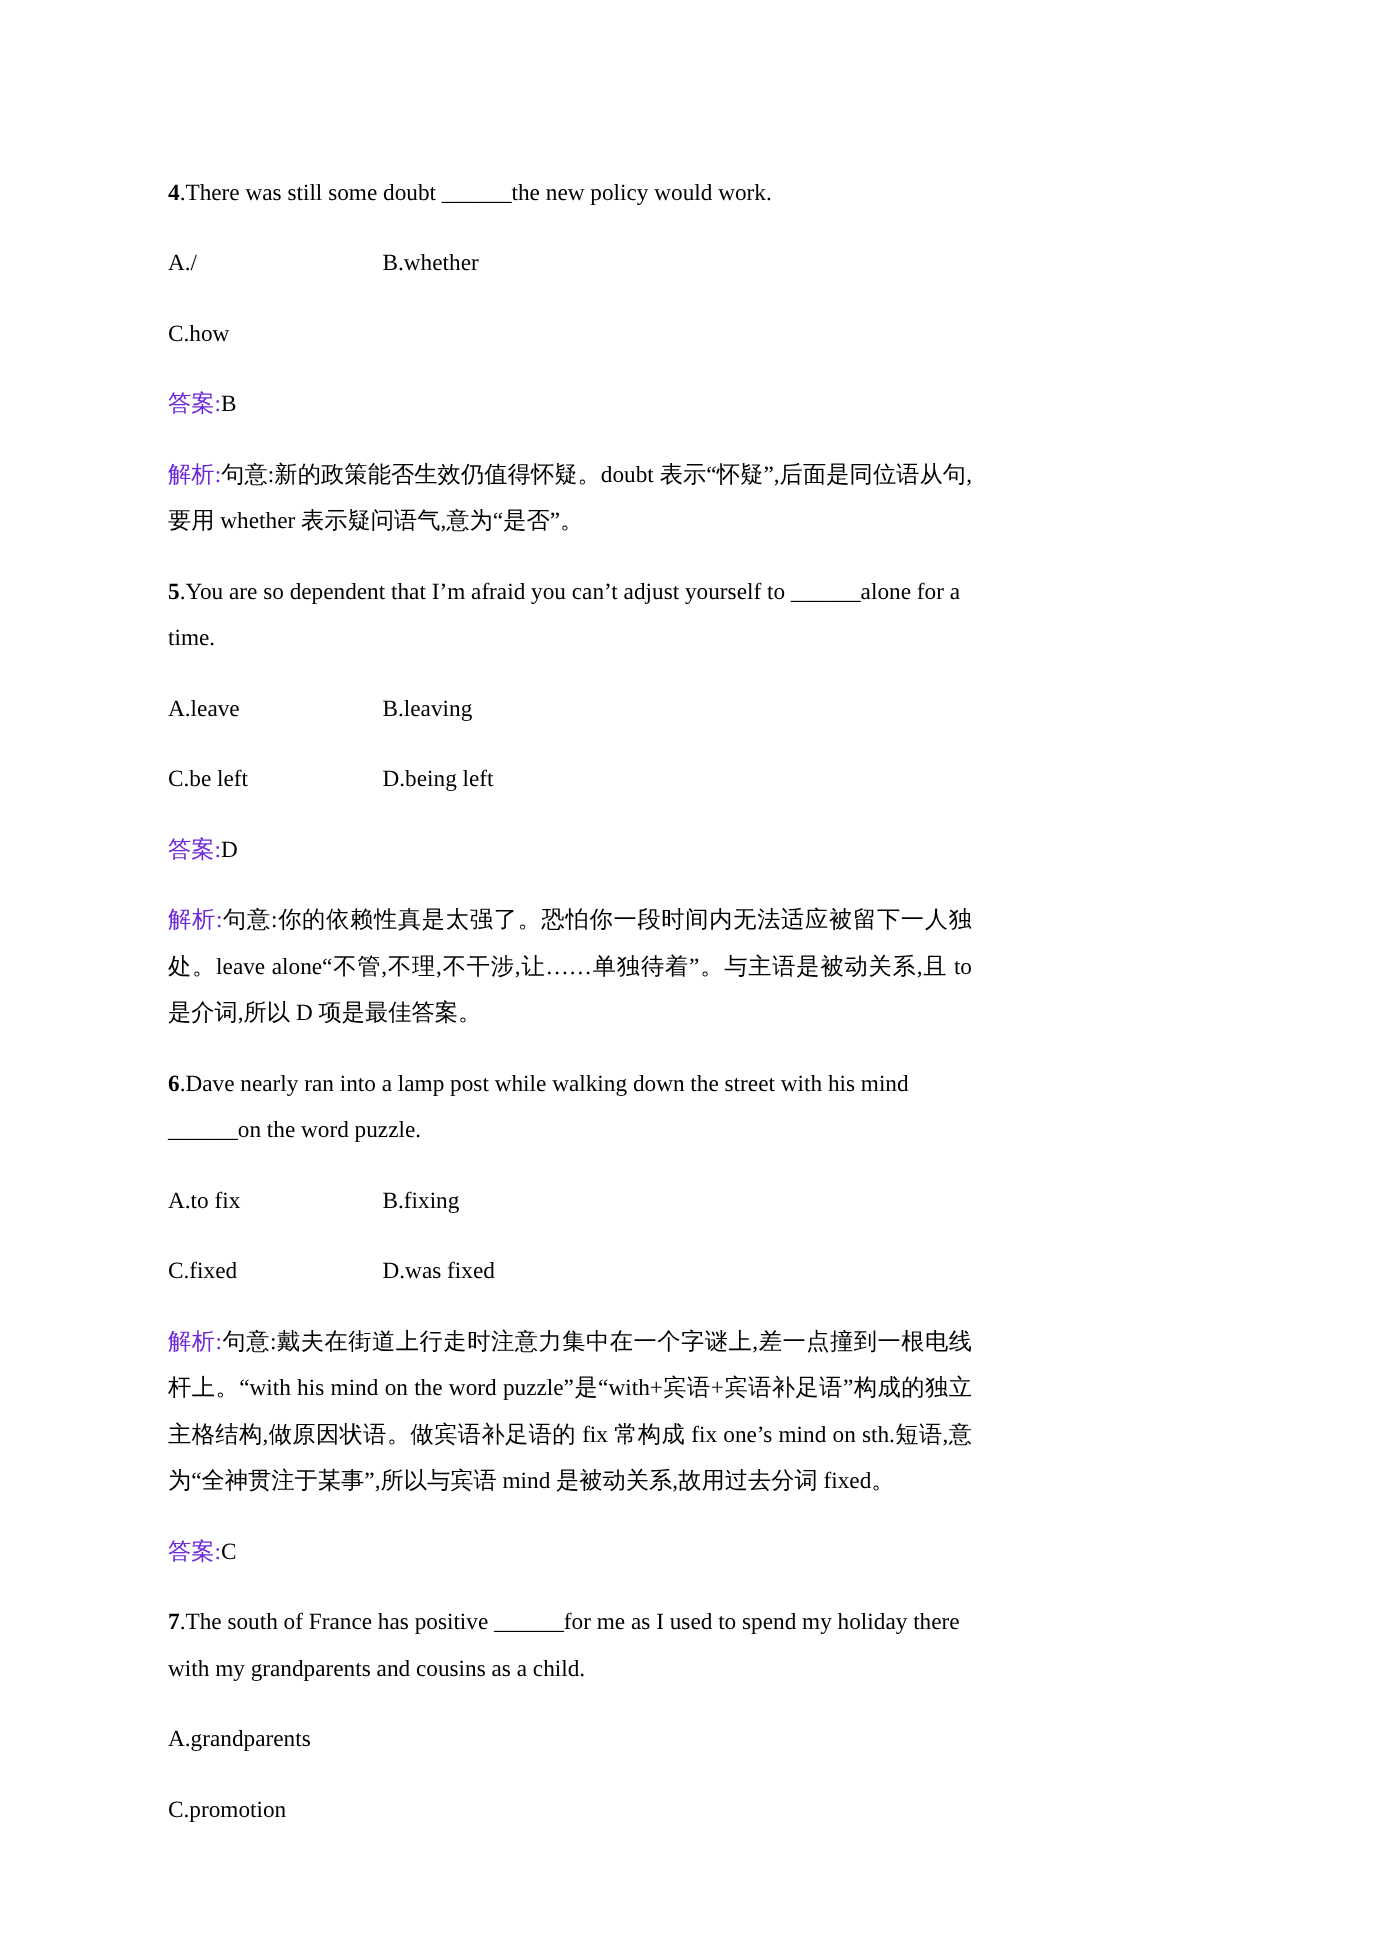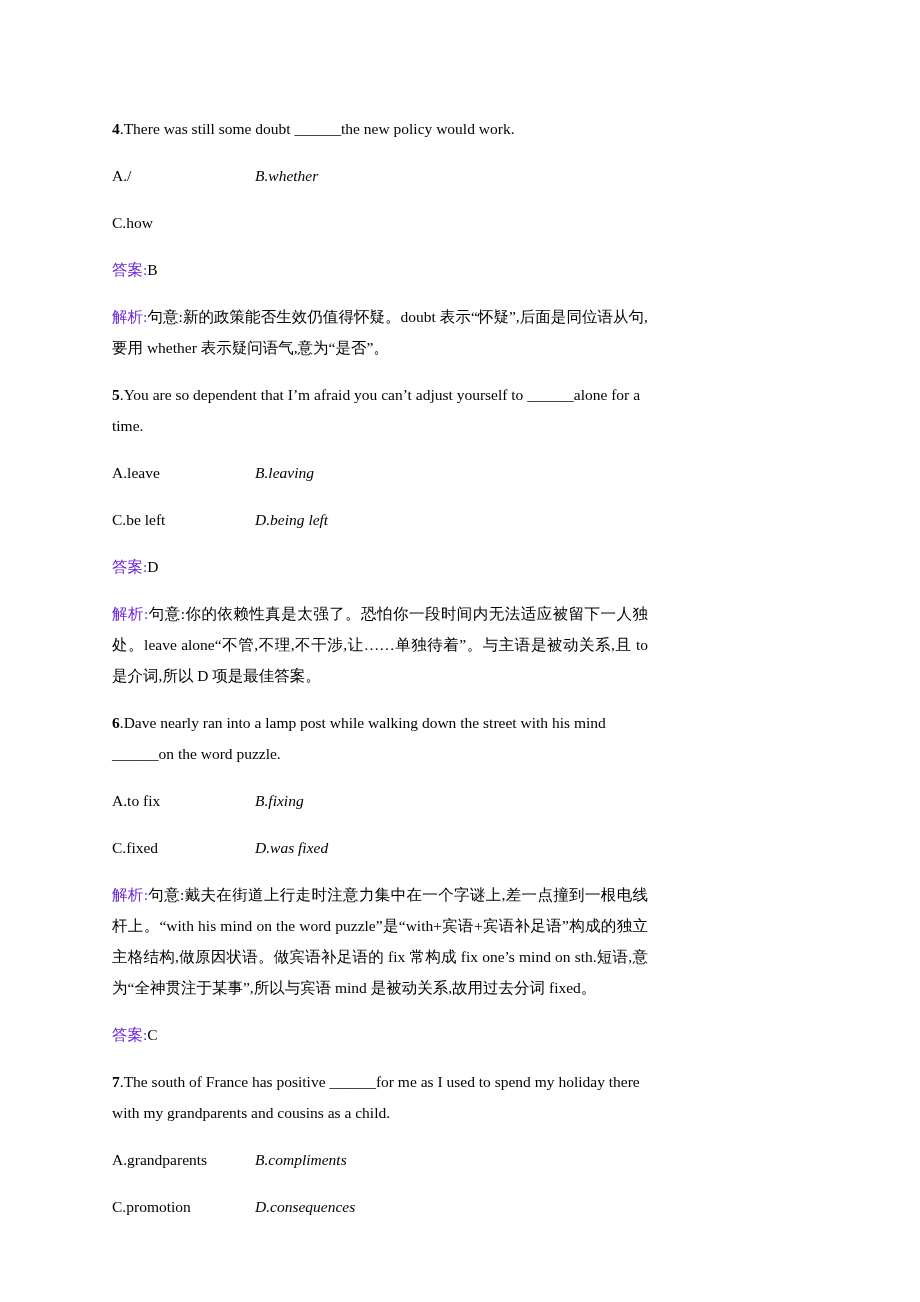--- a/index.html
+++ b/index.html
@@ -32,21 +32,20 @@
     display: flex;
     line-height: 31px;
     margin: 0 0 16px 0;
   }
   .opt-first {
     width: 143px;
     flex: 0 0 143px;
   }
   .opt-second {
     flex: 1 1 auto;
-    font-style: italic;
   }
   .red {
     color: #6d28d9;
   }
   .analysis {
     text-align: justify;
   }
 </style>
 </head>
 <body>
@@ -91,21 +90,19 @@
       <span class="opt-second">D.was fixed</span>
     </div>
     <p class="para analysis"><span class="red">解析:</span><span>句意:戴夫在街道上行走时注意力集中在一个字谜上,差一点撞到一根电线杆上。“with his mind on the word puzzle”是“with+宾语+宾语补足语”构成的独立主格结构,做原因状语。做宾语补足语的 fix 常构成 fix one’s mind on sth.短语,意为“全神贯注于某事”,所以与宾语 mind 是被动关系,故用过去分词 fixed。</span></p>
     <p class="para"><span class="red">答案:</span><span>C</span></p>
   </div>
 
   <div>
     <p class="para"><span class="q-num">7</span><span>.The south of France has positive ______for me as I used to spend my holiday there with my grandparents and cousins as a child.</span></p>
     <div class="options-row">
       <span class="opt-first">A.grandparents</span>
-      <span class="opt-second">B.compliments</span>
     </div>
     <div class="options-row">
       <span class="opt-first">C.promotion</span>
-      <span class="opt-second">D.consequences</span>
     </div>
   </div>
 
 </div>
 
 </body></html>

